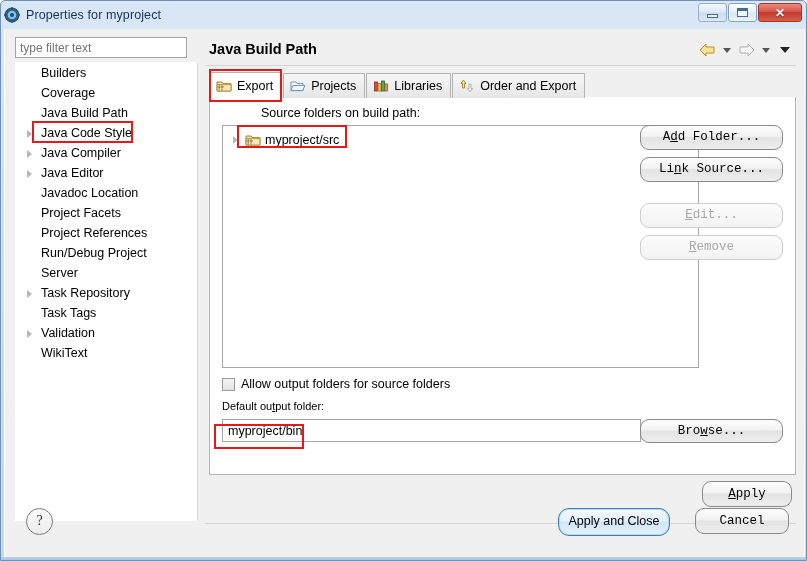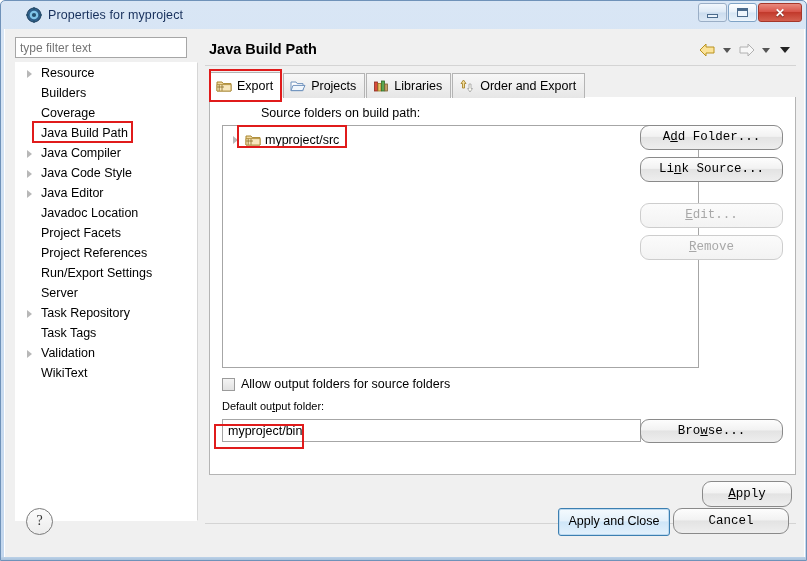--- a/index.html
+++ b/index.html
@@ -27,21 +27,21 @@
     overflow: hidden;
   }
 
   
   .titlebar {
     position: absolute;
     left: 0; top: 0; right: 0;
     height: 28px;
     display: flex;
     align-items: center;
-    padding-left: 25px;
+    padding-left: 3px;
     box-sizing: border-box;
   }
   .title-icon {
     width: 16px; height: 16px;
     margin-right: 6px;
     position: relative;
     flex: 0 0 auto;
   }
   .title-text {
     font-size: 12.5px;
@@ -425,31 +425,31 @@
     font-size: 14px;
     text-align: center;
     line-height: 23px;
     font-family: "Liberation Serif", serif;
   }
   .ok-btn {
     position: absolute;
     right: 136px; top: 11px;
     width: 110px; height: 26px;
     border: 1px solid #3c7fb1;
-    border-radius: 3px;
+    border-radius: 11px;
     background: linear-gradient(to bottom,#f4fafe 0%,#e4f1fb 45%,#cfe6f8 50%, #e3f1fc 100%);
     box-shadow: 0 0 0 1px #bcd9ef inset;
     font-size: 12.5px;
     line-height: 24px;
     text-align: center;
   }
   .cancel-btn {
     position: absolute;
     right: 17px; top: 11px;
-    width: 116px; height: 26px; margin-left: 14px;
+    width: 94px; height: 26px; margin-left: 14px;
   }
   .bar-hairline {
     position: absolute;
     left: 0; bottom: 0;
     width: 807px; height: 3px;
     background: linear-gradient(to bottom,#bcd2e8,#a9c2dc);
   }
 </style>
 </head>
 <body>
@@ -482,62 +482,58 @@
       <div class="win-btn close">✕</div>
     </div>
   </div>
 
   <div class="dialog-body">
 
     <input class="filter-input" type="text" placeholder="type filter text" style="">
 
     <div class="nav-tree">
       <div class="nav-item">
+        <span class="nav-arrow"></span>
+        <span class="nav-label">Builders</span>
+      </div>
+      <div class="nav-item">
+        <span class="nav-arrow"></span>
+        <span class="nav-label">Coverage</span>
+      </div>
+      <div class="nav-item highlight">
+        <span class="nav-arrow"></span>
+        <span class="nav-label">Java Build Path</span>
+      </div>
+      <div class="nav-item">
         <span class="nav-arrow has"></span>
-        <span class="nav-label">Resource</span>
-      </div>
-      <div class="nav-item">
-        <span class="nav-arrow"></span>
-        <span class="nav-label">Builders</span>
-      </div>
-      <div class="nav-item">
-        <span class="nav-arrow"></span>
-        <span class="nav-label">Coverage</span>
-      </div>
-      <div class="nav-item highlight">
-        <span class="nav-arrow"></span>
-        <span class="nav-label">Java Build Path</span>
+        <span class="nav-label">Java Code Style</span>
       </div>
       <div class="nav-item">
         <span class="nav-arrow has"></span>
         <span class="nav-label">Java Compiler</span>
       </div>
       <div class="nav-item">
         <span class="nav-arrow has"></span>
-        <span class="nav-label">Java Code Style</span>
-      </div>
-      <div class="nav-item">
-        <span class="nav-arrow has"></span>
         <span class="nav-label">Java Editor</span>
       </div>
       <div class="nav-item">
         <span class="nav-arrow"></span>
         <span class="nav-label">Javadoc Location</span>
       </div>
       <div class="nav-item">
         <span class="nav-arrow"></span>
         <span class="nav-label">Project Facets</span>
       </div>
       <div class="nav-item">
         <span class="nav-arrow"></span>
         <span class="nav-label">Project References</span>
       </div>
       <div class="nav-item">
         <span class="nav-arrow"></span>
-        <span class="nav-label">Run/Export Settings</span>
+        <span class="nav-label">Run/Debug Project</span>
       </div>
       <div class="nav-item">
         <span class="nav-arrow"></span>
         <span class="nav-label">Server</span>
       </div>
       <div class="nav-item">
         <span class="nav-arrow has"></span>
         <span class="nav-label">Task Repository</span>
       </div>
       <div class="nav-item">

